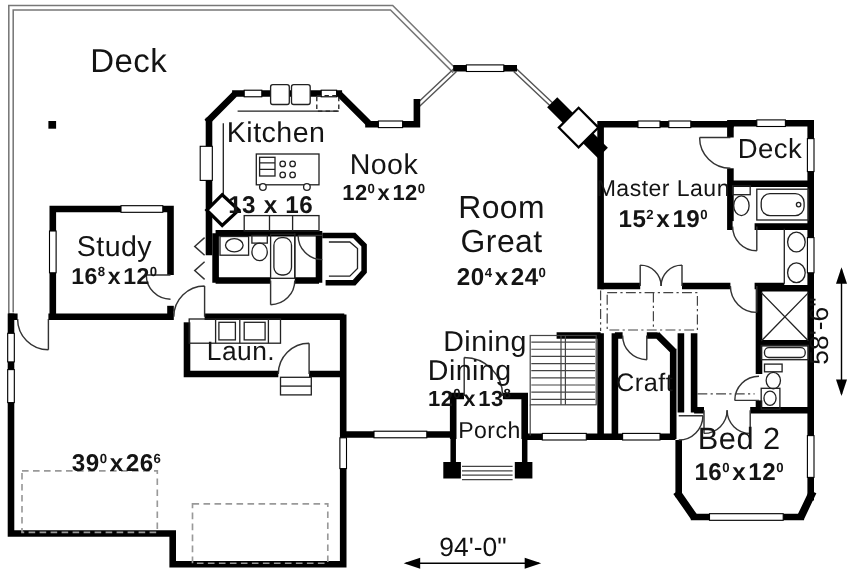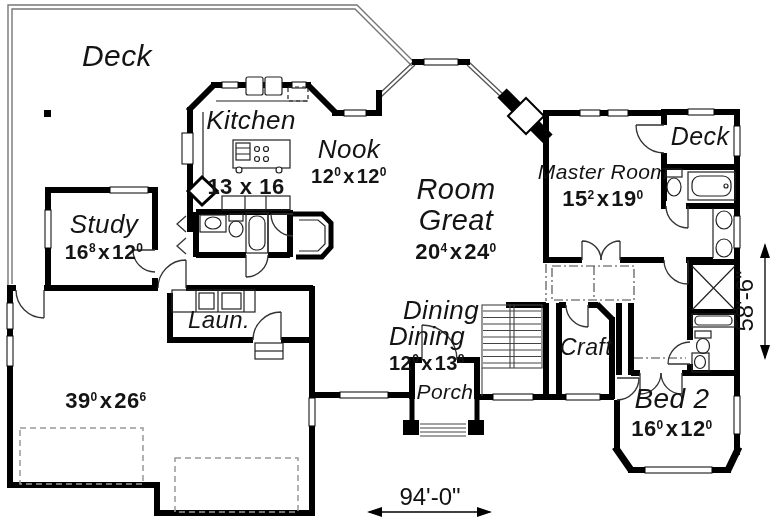--- a/index.html
+++ b/index.html
@@ -1,21 +1,21 @@
 <!DOCTYPE html>
 <html><head>
 <meta charset="utf-8">
 <style>
   html,body{margin:0;padding:0;background:#fff;}
   #plan{position:relative;width:770px;height:521px;background:#fff;overflow:hidden;
         font-family:"Liberation Sans", sans-serif;color:#111;}
   #plan svg{position:absolute;left:0;top:0;}
   .lbl{position:absolute;text-align:center;transform:translateX(-50%);
        white-space:nowrap;line-height:1.08;letter-spacing:0.4px;color:#141414;}
-  .lbl .nm{font-weight:500;font-style:italic;}
+  .lbl .nm{font-weight:500;}
   .lbl .dm{font-weight:700;margin-top:3px;}
   .dm sup{font-size:12px;line-height:0;vertical-align:7px;}
   .dm .sep{margin:0 2px;}
   .dm.wide .sep{margin:0 7px;}
 </style>
 </head>
 <body>
 
 <div id="plan">
 <svg width="770" height="521" viewBox="0 0 770 521">
@@ -237,38 +237,38 @@
     <div class="dm" style="font-size:20px"><span>12</span><sup>0</sup><span class="sep">x</span><span>12</span><sup>0</sup></div>
   </div>
 
   <div class="lbl" style="left:456px;top:174px;font-size:29px">
     <div class="nm">Room</div>
     <div class="nm">Great</div>
     <div class="dm" style="font-size:22px"><span>20</span><sup>4</sup><span class="sep">x</span><span>24</span><sup>0</sup></div>
   </div>
 
   <div class="lbl" style="left:603px;top:161px;font-size:21px">
-    <div class="nm">Master Room</div>
+    <div class="nm">Master Laun</div>
     <div class="dm" style="font-size:22px"><span>15</span><sup>2</sup><span class="sep">x</span><span>19</span><sup>0</sup></div>
   </div>
 
   <div class="lbl" style="left:700px;top:123px;font-size:25px">
     <div class="nm">Deck</div>
   </div>
 
   <div class="lbl" style="left:104px;top:210px;font-size:26px">
     <div class="nm">Study</div>
     <div class="dm" style="font-size:21px"><span>16</span><sup>8</sup><span class="sep">x</span><span>12</span><sup>0</sup></div>
   </div>
 
   <div class="lbl" style="left:219px;top:307px;font-size:24px">
     <div class="nm">Laun.</div>
   </div>
 
-  <div class="lbl" style="left:106px;top:386px;font-size:22px">
+  <div class="lbl" style="left:106px;top:406px;font-size:22px">
     <div class="dm"><span>39</span><sup>0</sup><span class="sep">x</span><span>26</span><sup>6</sup></div>
   </div>
 
   <div class="lbl" style="left:427px;top:322px;font-size:26px">
     <div class="nm">Dining</div>
     <div class="dm" style="font-size:20px"><span>12</span><sup>0</sup><span class="sep">x</span><span>13</span><sup>8</sup></div>
   </div>
 
   <div class="lbl" style="left:441px;top:296px;font-size:26px">
     <div class="nm">Dining</div>

